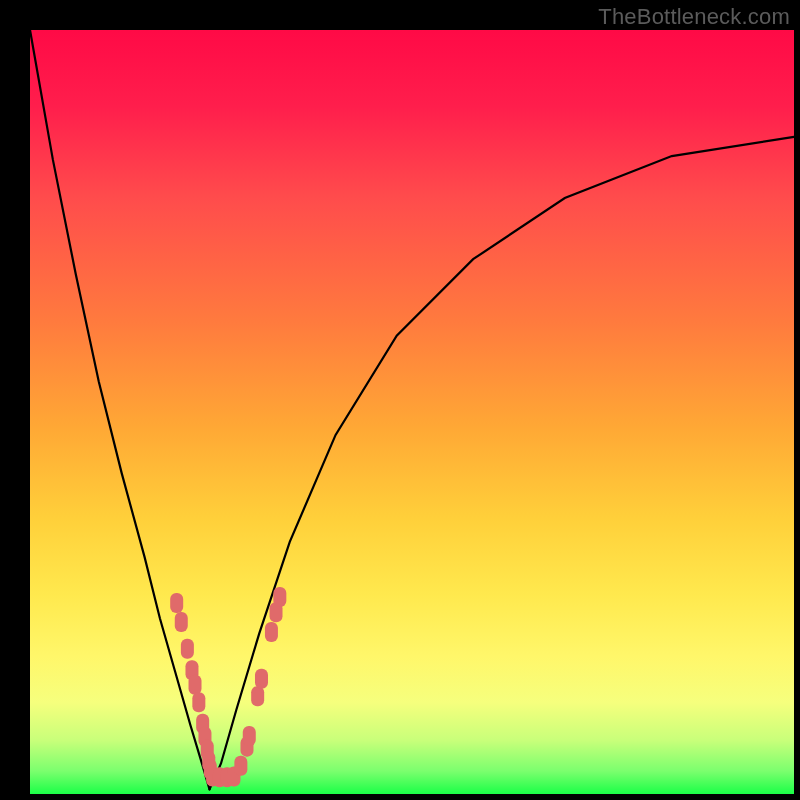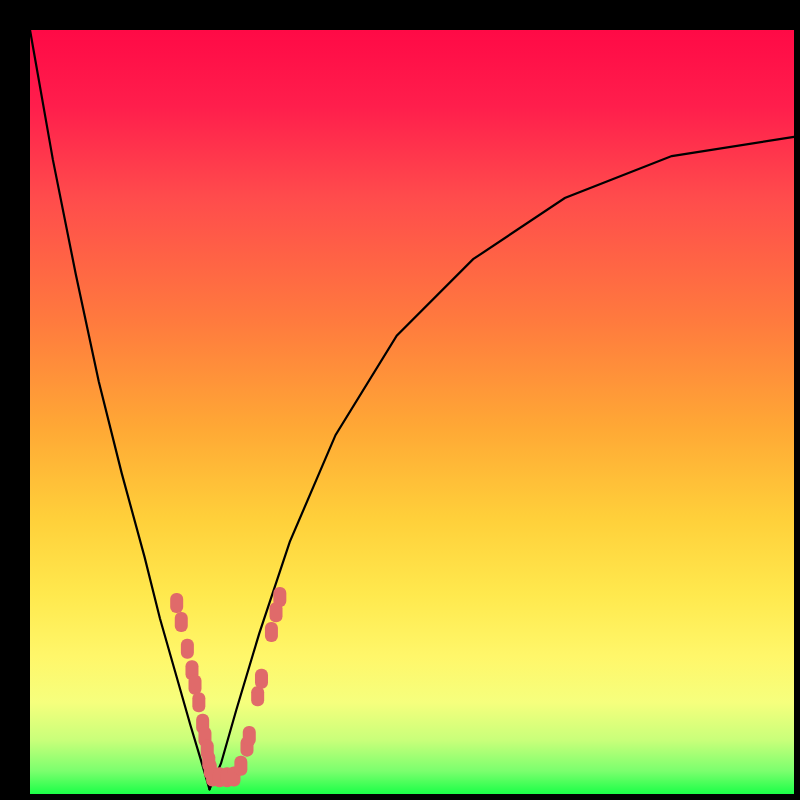--- a/index.html
+++ b/index.html
@@ -68,20 +68,21 @@
   }
   .marker {
     fill: #e06a6a;
     stroke: none;
   }
 </style>
 </head>
 <body>
 
 <div class="frame">
+  <div class="watermark">TheBottleneck.com</div>
   <div class="plot-area">
     <svg class="curve" viewBox="0 0 764 764" preserveAspectRatio="none">
       <path id="left-branch" class="curve-path" d="M0.00 0.00 L22.92 129.88 L45.84 244.48 L68.76 351.44 L91.68 443.12 L114.60 527.16 L129.88 588.28 L145.16 641.76 L160.44 695.24 L171.90 733.44 L179.54 759.42"></path>
       <path id="right-branch" class="curve-path" d="M179.54 759.42 L191.00 733.44 L206.28 679.96 L229.20 603.56 L259.76 511.88 L305.60 404.92 L366.72 305.60 L443.12 229.20 L534.80 168.08 L641.76 126.06 L764.00 106.96"></path>
       <g id="markers">
           <rect x="140.19" y="563.00" width="13" height="20" rx="6" ry="6" class="marker" fill="#e06a6a"></rect>
           <rect x="144.77" y="582.10" width="13" height="20" rx="6" ry="6" class="marker" fill="#e06a6a"></rect>
           <rect x="150.88" y="608.84" width="13" height="20" rx="6" ry="6" class="marker" fill="#e06a6a"></rect>
           <rect x="155.47" y="630.23" width="13" height="20" rx="6" ry="6" class="marker" fill="#e06a6a"></rect>
           <rect x="158.52" y="644.75" width="13" height="20" rx="6" ry="6" class="marker" fill="#e06a6a"></rect>

